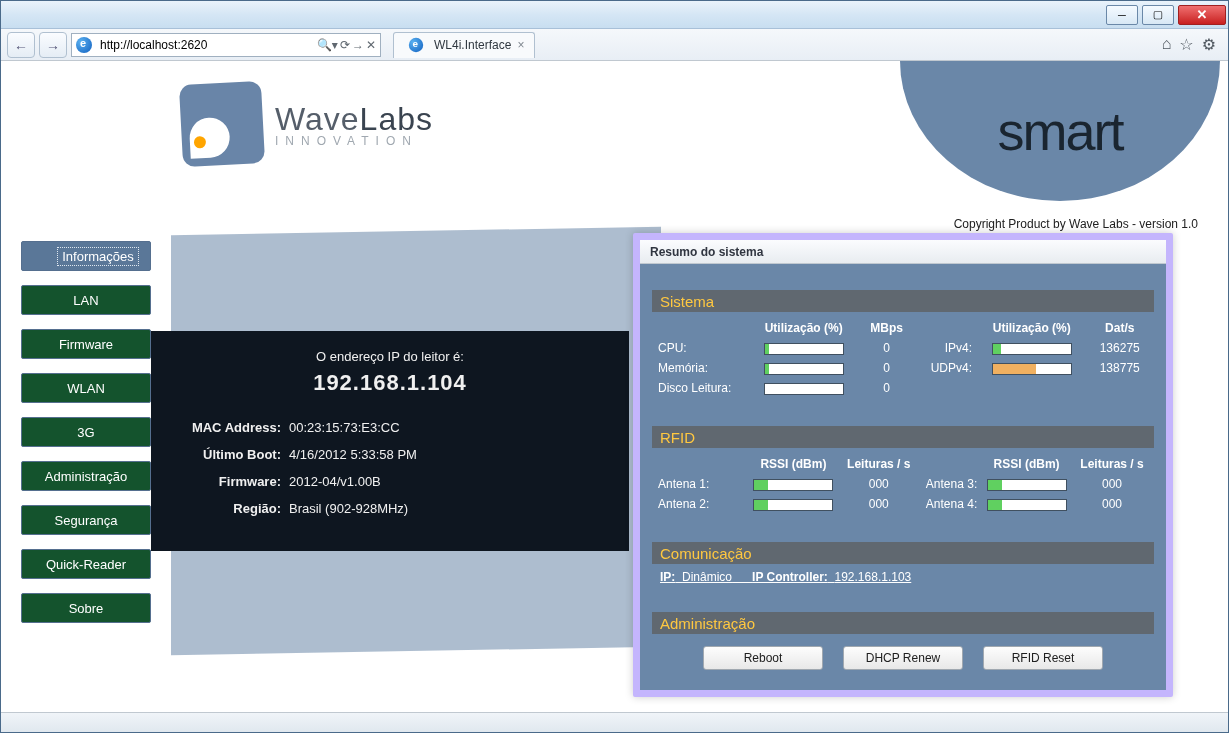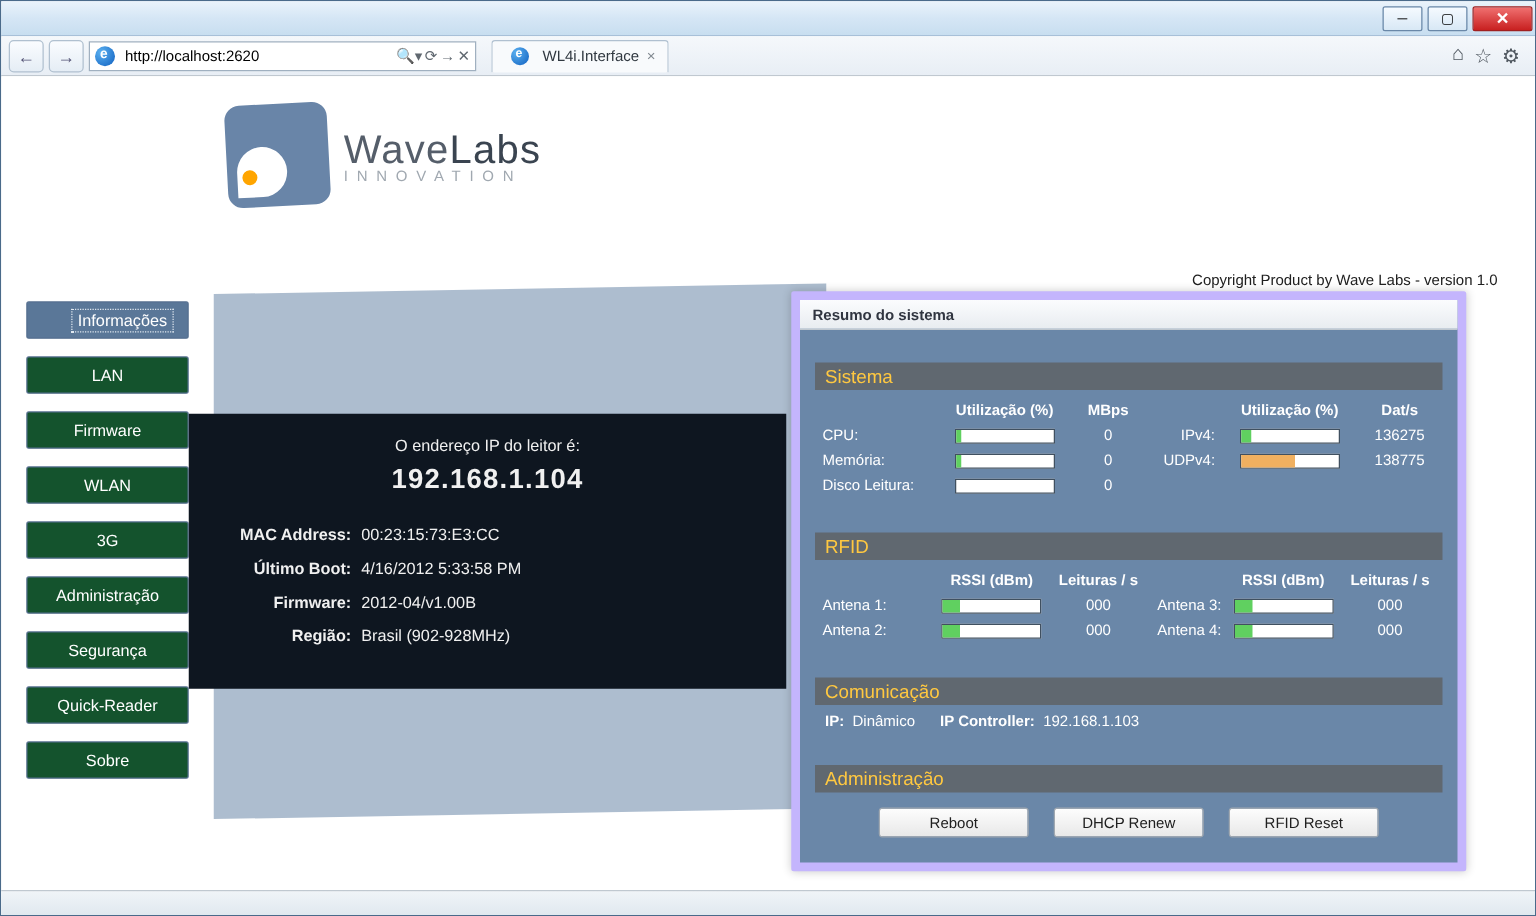--- a/index.html
+++ b/index.html
@@ -60,21 +60,21 @@
 .section-hdr { background:#606870; height:22px; display:flex; align-items:center; padding:0 8px; color:#ffc840; font-size:15px; font-weight:normal; margin-top:18px; }
 .sys-grid { color:#fff; font-size:12px; padding:6px 4px 10px; }
 .sys-grid table { width:100%; border-collapse:collapse; }
 .sys-grid th { font-weight:bold; text-align:center; padding:3px 2px; font-size:12px; }
 .sys-grid td { padding:3px 2px; text-align:center; }
 .sys-grid td.lbl { text-align:left; white-space:nowrap; width:90px;}
 .sys-grid td.lbl2 { text-align:right; white-space:nowrap; }
 .bar { width:80px; height:12px; background:#fff; border:1px solid #405060; display:inline-block; position:relative; vertical-align:middle;}
 .bar .fill { position:absolute; top:0; left:0; bottom:0; background:#60d060; }
 .bar .fill.orange { background:#f0b060; }
-.comm-row { color:#fff; padding:6px 8px 10px; font-size:12px; }
+.comm-row { color:#fff; padding:6px 8px 10px; font-size:12px;text-decoration:underline; }
 .comm-row b { font-weight:bold; }
 .admin-btns { display:flex; gap:20px; justify-content:center; padding:12px 0 4px; }
 .admin-btn { width:120px; height:24px; background:linear-gradient(#fdfdfd,#e8e8e8); border:1px solid #a0a8b0; border-radius:3px; font-size:12px; cursor:pointer; color:#202020; }
 
 .bottom-bar { position:absolute; bottom:0; left:0; right:0; height:20px; background:linear-gradient(#f0f4f8,#e0e8ef); border-top:1px solid #c0c8d0; }
 </style>
 </head>
 <body>
 
 <div class="window">
@@ -112,20 +112,23 @@
 
   <div class="page">
     <div class="header-area">
       <div class="logo">
         <div class="logo-badge"></div>
         <div class="logo-text">
           <div class="main"><span>Wave</span><b>Labs</b></div>
           <div class="sub">INNOVATION</div>
         </div>
       </div>
+      <div class="smart-badge">
+        <span>smart</span>
+      </div>
       <div class="copyright">Copyright Product by Wave Labs - version 1.0</div>
     </div>
 
     <div class="main-body">
       <div class="sidebar" id="sidebar">
           <div class="side-btn active">
             <span>Informações</span>
           </div>
           <div class="side-btn">
             <span>LAN</span>

